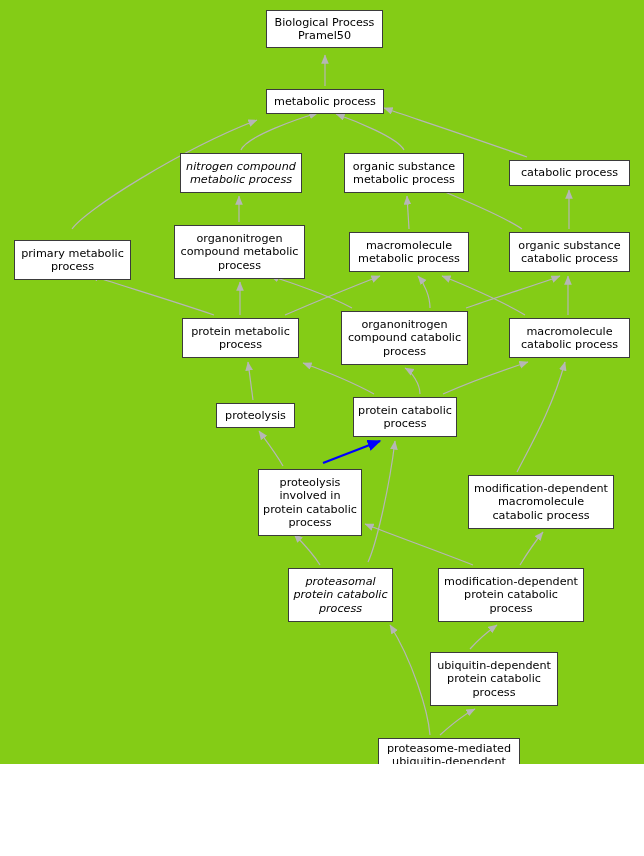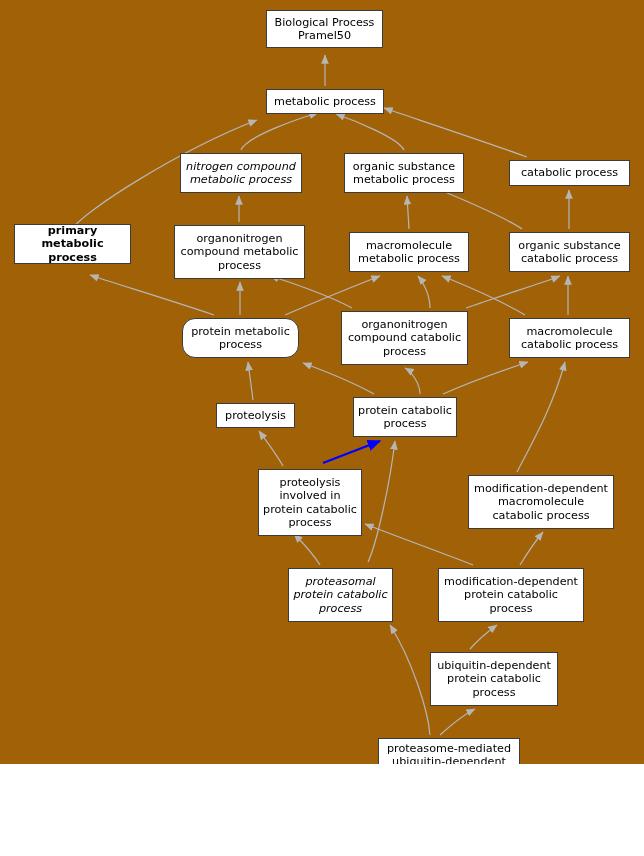--- a/index.html
+++ b/index.html
@@ -1,17 +1,17 @@
 <!DOCTYPE html>
 <html><head>
 <meta charset="utf-8">
 <style>
   html,body{margin:0;padding:0;background:#ffffff;}
   body{width:644px;height:856px;font-family:"DejaVu Sans","Liberation Sans",sans-serif;}
-  #stage{position:relative;width:644px;height:764px;overflow:hidden;background:#a16207;}
+  #stage{position:relative;width:644px;height:764px;overflow:hidden;background:#84cc16;}
   svg.edges{position:absolute;left:0;top:0;width:644px;height:856px;}
   .node{position:absolute;box-sizing:border-box;background:#ffffff;border:1.4px solid #3b3b3b;
         display:flex;flex-direction:column;align-items:stretch;justify-content:center;}
   .node .label{font-size:11.2px;line-height:13.2px;color:#000;text-align:center;padding:3px 4px;
         white-space:pre-line;}
   .gene-table{display:flex;border-top:1.4px solid #000;}
   .gene-species{flex:0 0 68px;display:flex;align-items:center;justify-content:center;
         font-size:11.2px;color:#000;border-right:1.4px solid #000;}
   .gene-list{flex:1 1 auto;display:flex;flex-direction:column;}
   .gene-cell{font-size:11.2px;line-height:13.2px;color:#000;text-align:center;padding:3px 4px;}
@@ -76,38 +76,38 @@
         <div class="label">nitrogen compound
 metabolic process</div>
       </div>
       <div class="node" style="left: 344px; top: 153px; width: 120px; height: 40px; border-color: rgb(59, 59, 59); background: rgb(255, 255, 255);">
         <div class="label">organic substance
 metabolic process</div>
       </div>
       <div class="node" style="left: 509px; top: 160px; width: 121px; height: 26px; border-color: rgb(59, 59, 59); background: rgb(255, 255, 255);">
         <div class="label">catabolic process</div>
       </div>
-      <div class="node" style="left: 14px; top: 224px; width: 117px; height: 40px; border-color: rgb(59, 59, 59); background: rgb(255, 255, 255); font-weight: bold;">
+      <div class="node" style="left: 14px; top: 240px; width: 117px; height: 40px; border-color: rgb(59, 59, 59); background: rgb(255, 255, 255);">
         <div class="label">primary metabolic
 process</div>
       </div>
       <div class="node" style="left: 174px; top: 225px; width: 131px; height: 54px; border-color: rgb(59, 59, 59); background: rgb(255, 255, 255);">
         <div class="label">organonitrogen
 compound metabolic
 process</div>
       </div>
       <div class="node" style="left: 349px; top: 232px; width: 120px; height: 40px; border-color: rgb(59, 59, 59); background: rgb(255, 255, 255);">
         <div class="label">macromolecule
 metabolic process</div>
       </div>
       <div class="node" style="left: 509px; top: 232px; width: 121px; height: 40px; border-color: rgb(59, 59, 59); background: rgb(255, 255, 255);">
         <div class="label">organic substance
 catabolic process</div>
       </div>
-      <div class="node" style="left: 182px; top: 318px; width: 117px; height: 40px; border-color: rgb(59, 59, 59); background: rgb(255, 255, 255); border-radius: 13px;">
+      <div class="node" style="left: 182px; top: 318px; width: 117px; height: 40px; border-color: rgb(59, 59, 59); background: rgb(255, 255, 255);">
         <div class="label">protein metabolic
 process</div>
       </div>
       <div class="node" style="left: 341px; top: 311px; width: 127px; height: 54px; border-color: rgb(59, 59, 59); background: rgb(255, 255, 255);">
         <div class="label">organonitrogen
 compound catabolic
 process</div>
       </div>
       <div class="node" style="left: 509px; top: 318px; width: 121px; height: 40px; border-color: rgb(59, 59, 59); background: rgb(255, 255, 255);">
         <div class="label">macromolecule

